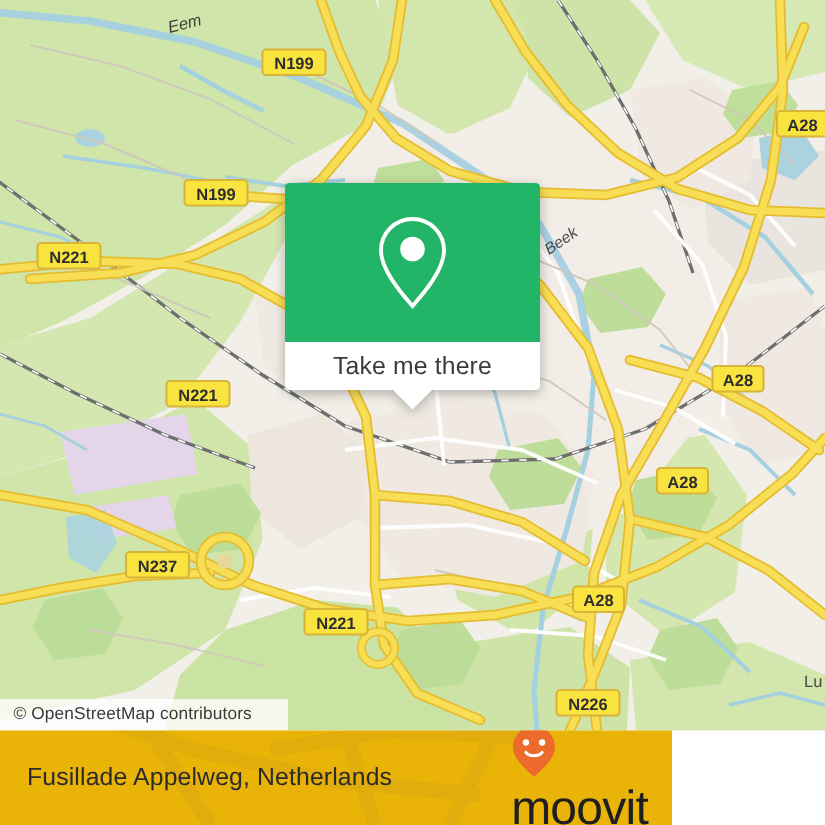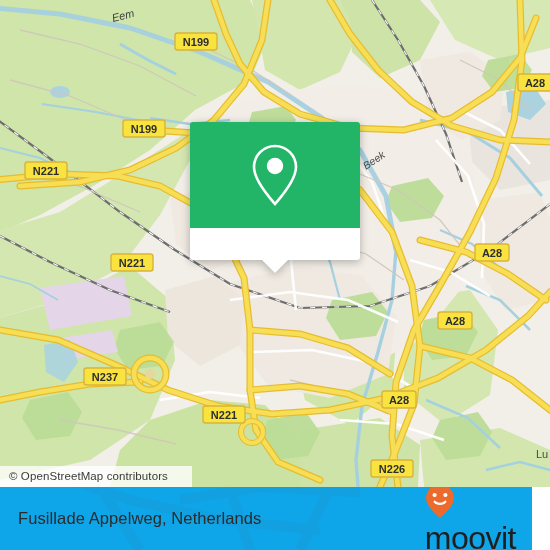--- a/index.html
+++ b/index.html
@@ -52,22 +52,22 @@
   .callout-tail{
     position:absolute;left:50%;margin-left:-13px;top:100%;
     width:0;height:0;
     border-left:13px solid transparent;
     border-right:13px solid transparent;
     border-top:13px solid #ffffff;
   }
 
   
   .footer{
-    position:absolute;left:0;top:487px;width:532px;height:63px;
-    background:#0ea5e9;overflow:hidden;
+    position:absolute;left:0;top:487px;width:448px;height:63px;
+    background:#eab308;overflow:hidden;
   }
   .footer-bg{position:absolute;left:0;top:-487px;width:550px;height:550px;opacity:.055;}
   .footer-inner{
     position:relative;width:100%;height:100%;
     display:flex;align-items:center;justify-content:space-between;
     padding:0 16px 0 18px;box-sizing:border-box;
   }
   .footer-title{
     font-size:16.5px;color:#2b2b2b;letter-spacing:.1px;white-space:nowrap;
   }
@@ -291,20 +291,21 @@
   </div>
 
   <div class="callout">
     <div class="callout-top">
       <svg class="pin-icon" width="50" height="64" viewBox="0 0 50 64">
         <path d="M25 3 C13.4 3 4 12.4 4 24 C4 37.5 19 54 25 61 C31 54 46 37.5 46 24 C46 12.4 36.6 3 25 3 Z" fill="none" stroke="#ffffff" stroke-width="2.6"></path>
         <circle cx="25" cy="23" r="8.2" fill="#ffffff"></circle>
       </svg>
     </div>
     <div class="callout-bottom">
+      <span class="callout-label">Take me there</span>
       <span class="callout-tail"></span>
     </div>
   </div>
 
   <div class="footer">
     <svg class="footer-bg" viewBox="0 0 550 550">
       <g fill="none" stroke="#555" stroke-width="10">
         <path d="M40,470 L130,500 L220,520 L320,530"></path>
         <path d="M100,487 L140,550"></path>
         <path d="M230,487 L250,550"></path>

